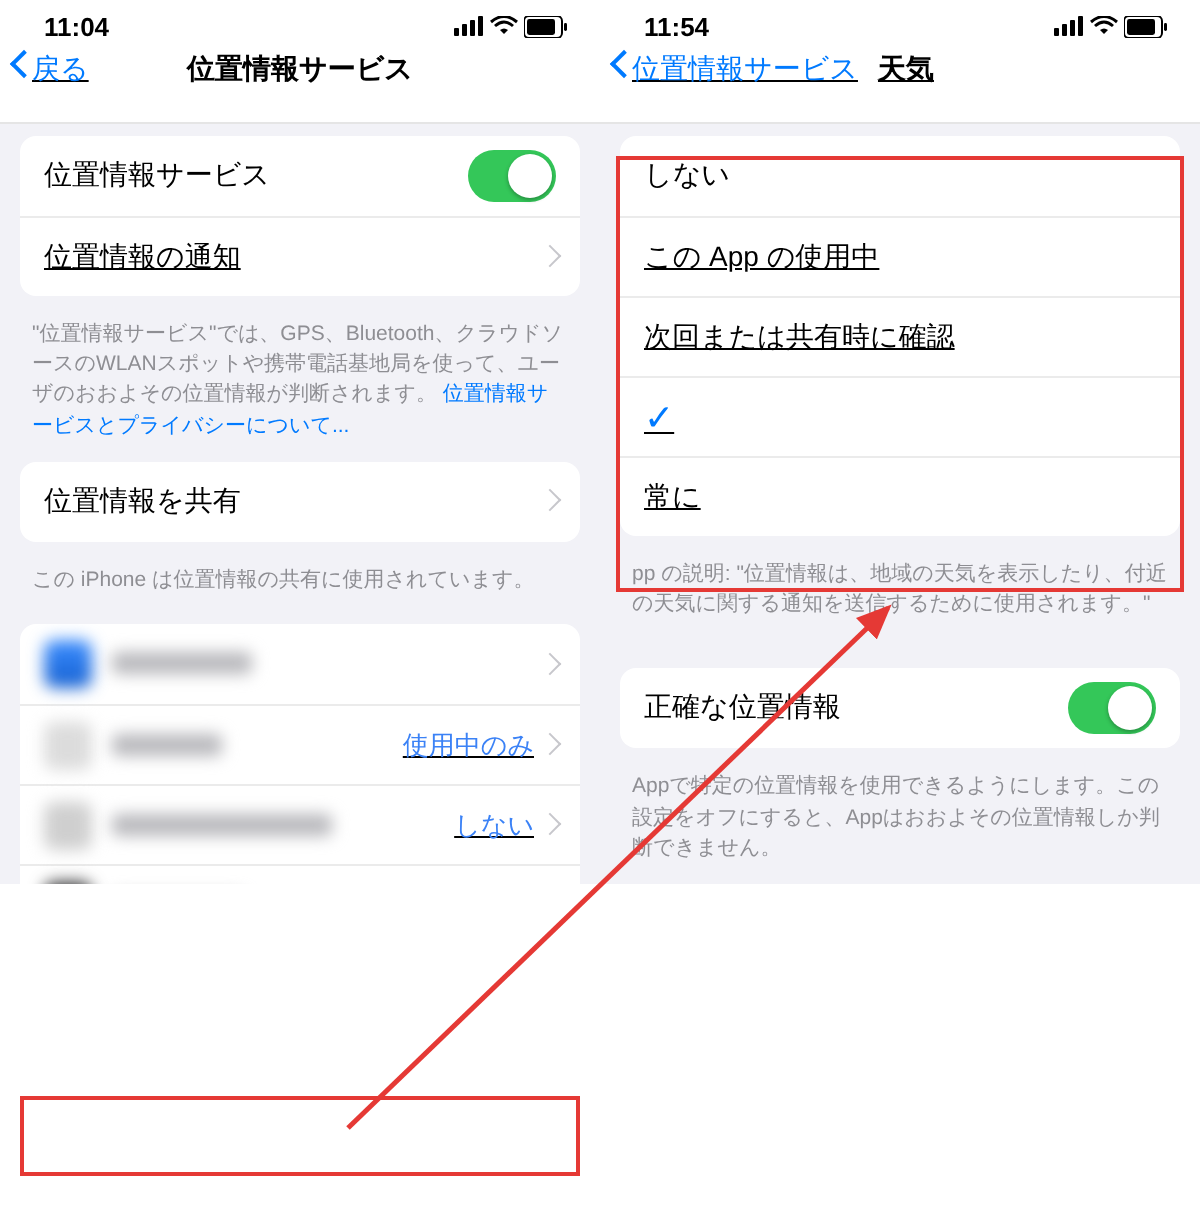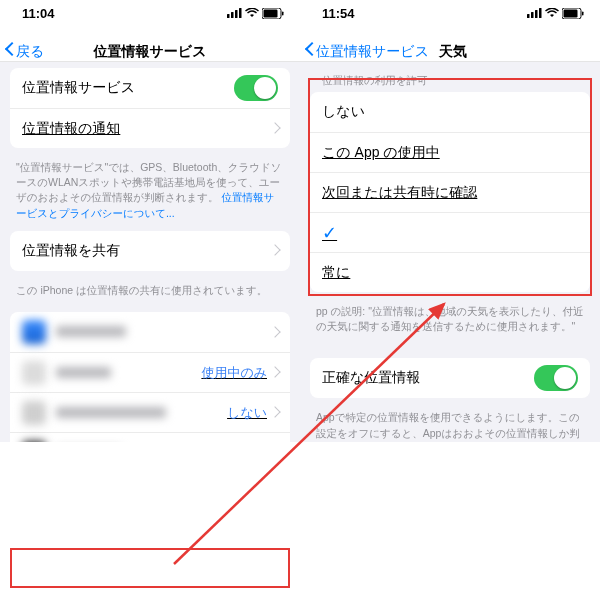--- a/index.html
+++ b/index.html
@@ -4,21 +4,21 @@
 <style>
 * { box-sizing: border-box; margin: 0; padding: 0; font-family: -apple-system, "Hiragino Sans", "Hiragino Kaku Gothic ProN", sans-serif; }
 body { background: #fff; width: 600px; height: 605px; overflow: hidden; position: relative; }
 .phones { display: flex; gap: 0; }
 .phone { width: 300px; height: 442px; background: #f2f2f7; overflow: hidden; position: relative; }
 
 .statusbar { background: #fff; height: 26px; display: flex; justify-content: space-between; align-items: center; padding: 0 16px 0 22px; font-size: 13px; font-weight: 600; color: #000; }
 .sb-right { display: flex; align-items: center; gap: 3px; }
 .sb-icon svg { display: block; }
 
-.navbar { background: #f9f9f9; height: 36px; display: flex; align-items: flex-end; position: relative; border-bottom: 0.5px solid rgba(0,0,0,0.1); }
+.navbar { background: #f9f9f9; height: 36px; display: flex; align-items: flex-start; position: relative; border-bottom: 0.5px solid rgba(0,0,0,0.1); text-decoration: underline; }
 .phone.left .navbar { background: #fff; }
 .nav-back { display: flex; align-items: center; color: #007aff; font-size: 14px; padding-left: 4px; gap: 2px; }
 .chev-left { width: 10px; height: 16px; display: inline-block; }
 .chev-left::before { content: ""; display: block; width: 8px; height: 8px; border-left: 2px solid #007aff; border-bottom: 2px solid #007aff; transform: rotate(45deg); margin-left: 3px; }
 .navbar .title { position: absolute; left: 0; right: 0; text-align: center; font-size: 14px; font-weight: 600; color: #000; pointer-events: none; }
 .phone.right .navbar .title { position: static; text-align: left; padding-left: 10px; pointer-events: auto; }
 .phone.right .navbar { background: #fff; }
 
 .content { background: #f2f2f7; height: calc(100% - 62px); overflow: hidden; padding-top: 6px; position: relative; }
 
@@ -207,21 +207,20 @@
       </span>
     </div>
     <div class="navbar">
       <div class="nav-back">
         <span class="chev-left"></span>
         <span>位置情報サービス</span>
       </div>
       <div class="title">天気</div>
     </div>
     <div class="content">
-      <div class="header-text">位置情報の利用を許可</div>
       <div class="group">
         <div class="cell">
           <span class="label">しない</span>
         </div>
         <div class="cell">
           <span class="label">この App の使用中</span>
         </div>
         <div class="cell">
           <span class="label">次回または共有時に確認</span>
         </div>

